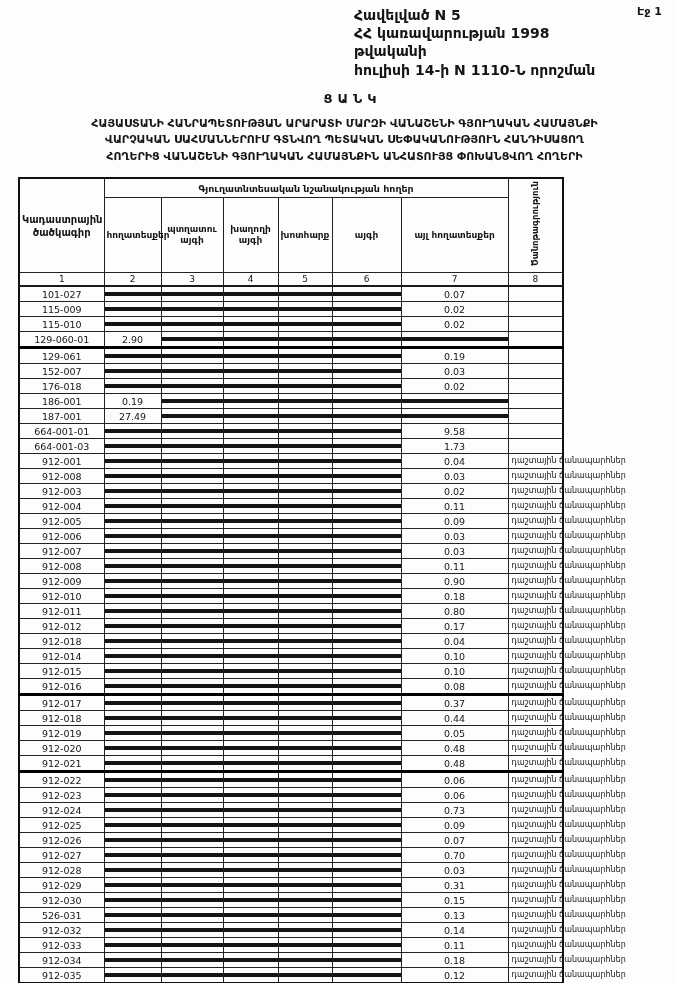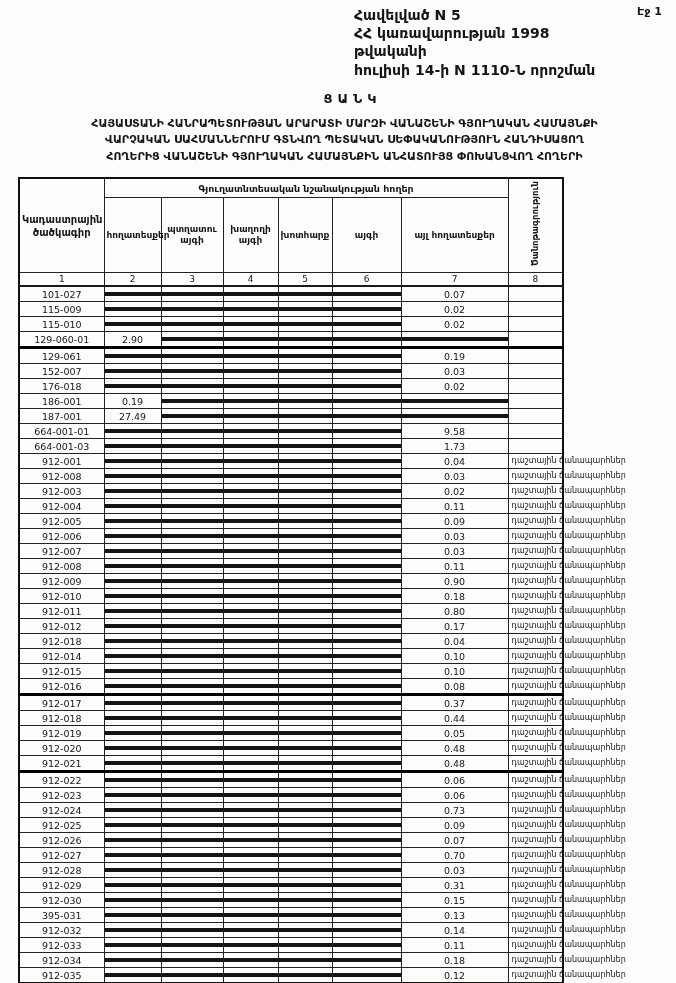--- a/index.html
+++ b/index.html
@@ -569,21 +569,21 @@
     <td class="code">912-030</td>
     <td class="val bar"></td>
     <td class="val bar"></td>
     <td class="val bar"></td>
     <td class="val bar"></td>
     <td class="val bar"></td>
     <td class="val">0.15</td>
     <td class="note">դաշտային ճանապարհներ</td>
   </tr>
       <tr class="data-row">
-    <td class="code">395-031</td>
+    <td class="code">526-031</td>
     <td class="val bar"></td>
     <td class="val bar"></td>
     <td class="val bar"></td>
     <td class="val bar"></td>
     <td class="val bar"></td>
     <td class="val">0.13</td>
     <td class="note">դաշտային ճանապարհներ</td>
   </tr>
       <tr class="data-row">
     <td class="code">912-032</td>

